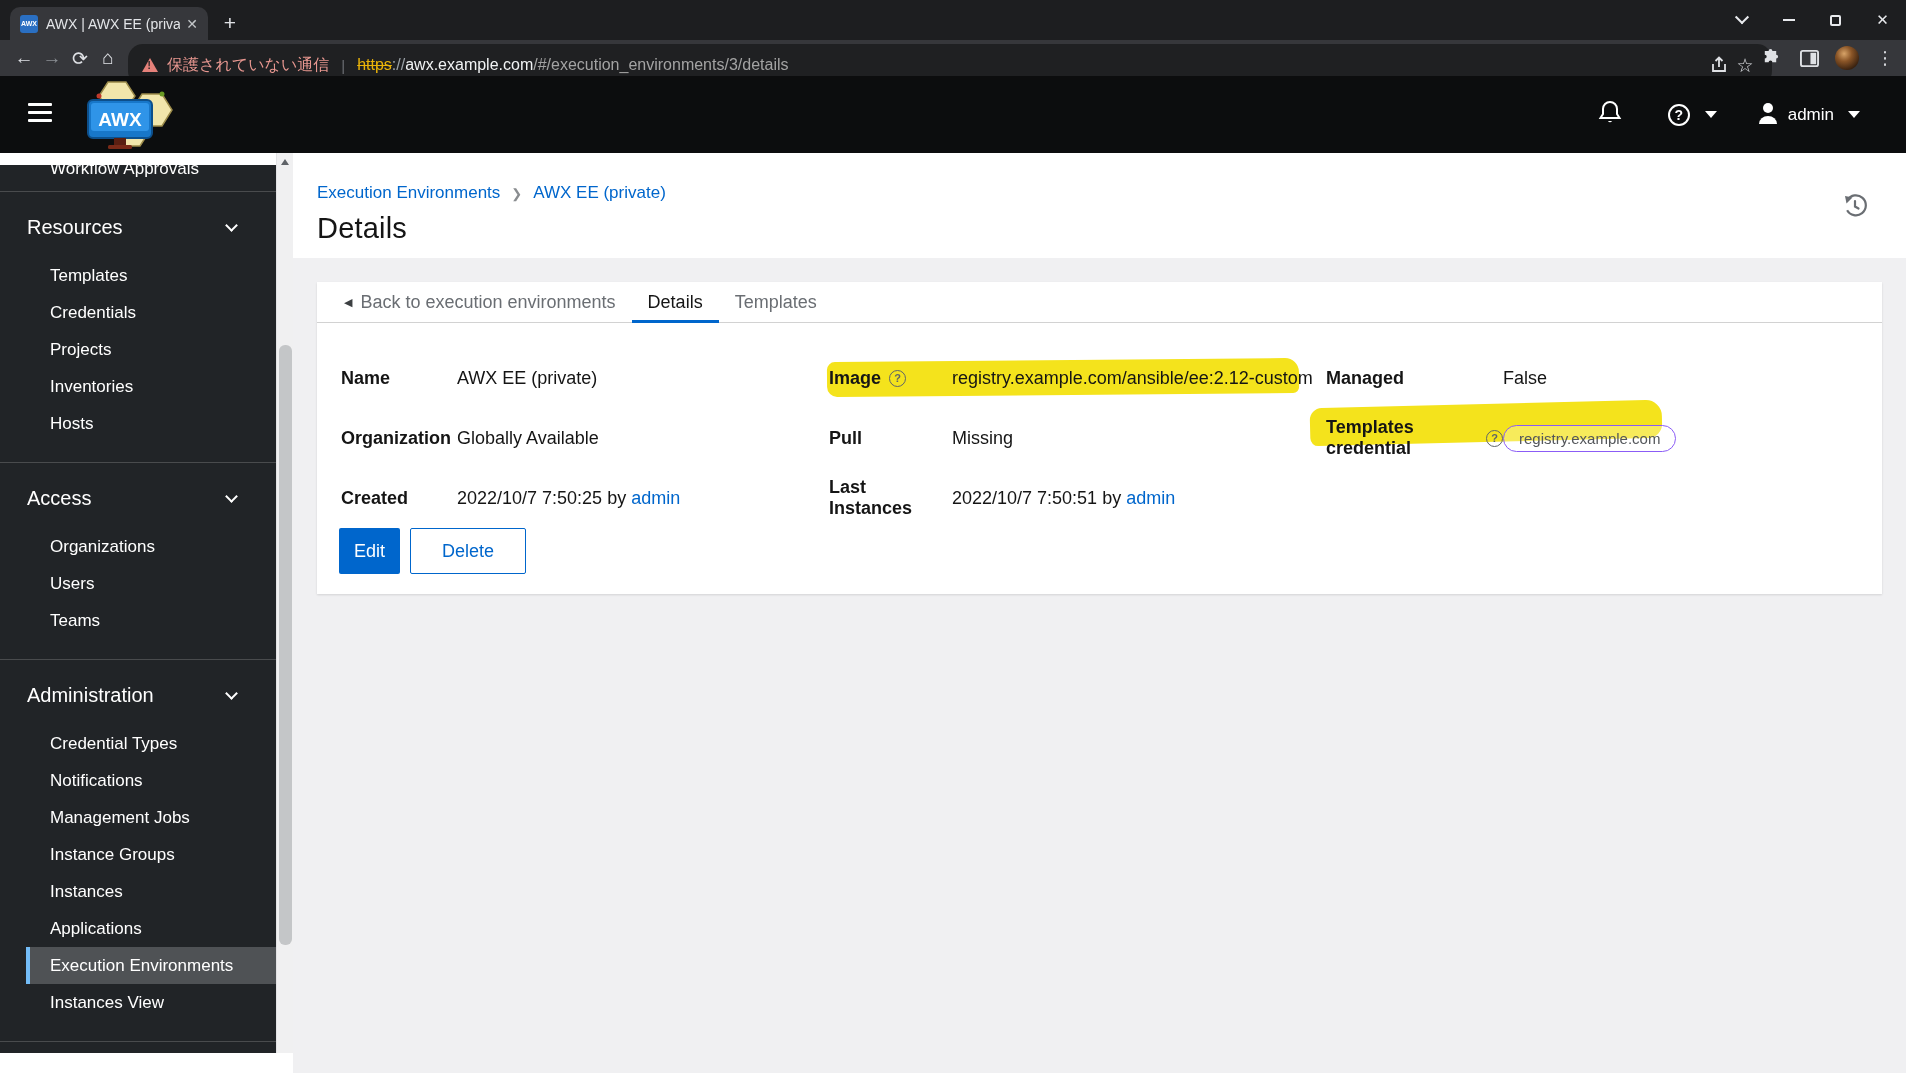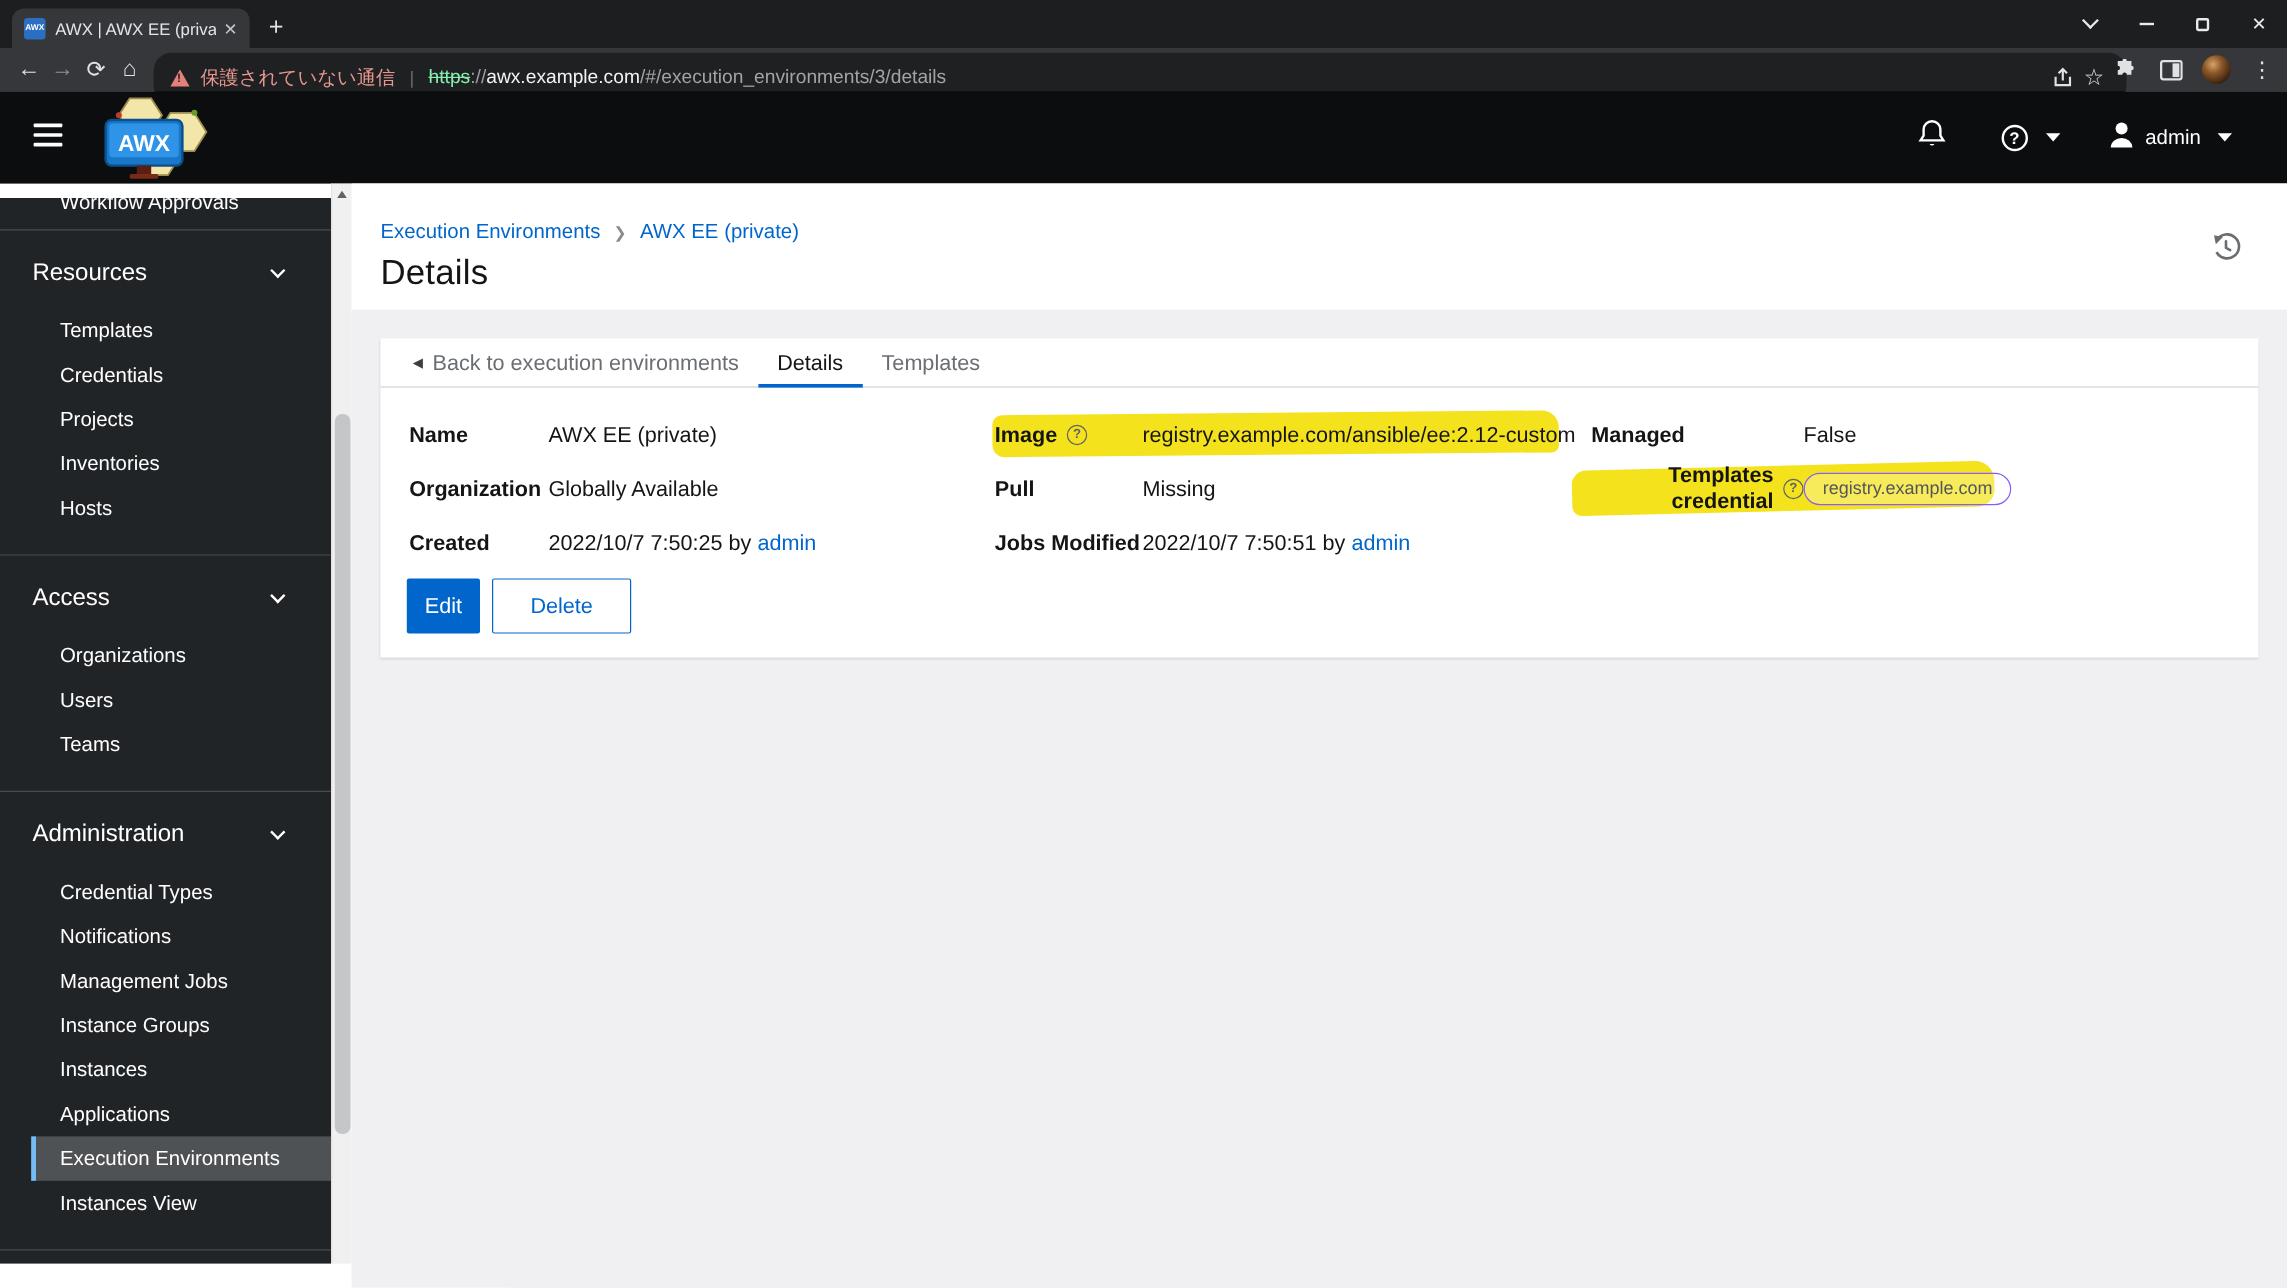--- a/index.html
+++ b/index.html
@@ -18,21 +18,21 @@
   .minim { width:12px; height:0; border-top:2px solid #e8eaed; }
   .maxim { width:11px; height:11px; border:2px solid #e8eaed; border-radius:2px; }
 
   .toolbar { position:absolute; top:40px; left:0; right:0; height:36px; background:#36373b; }
   .nav-ic { position:absolute; top:0; height:36px; width:28px; display:flex; align-items:center; justify-content:center; font-size:19px; color:#dfe1e5; }
   .omnibox { position:absolute; left:128px; top:44px; height:42px; right:134px; background:#1f2022; border-radius:15px; display:flex; align-items:center; padding:0 14px; }
   .warn-tri { width:0; height:0; border-left:8px solid transparent; border-right:8px solid transparent; border-bottom:14px solid #e5817a; position:relative; margin-right:9px; flex:none; }
   .warn-tri::after { content:"!"; position:absolute; left:-2.5px; top:2px; color:#1f2022; font-size:10px; font-weight:bold; }
   .warn-text { color:#e89790; font-size:16px; white-space:nowrap; }
   .url-sep { color:#6a6d71; margin:0 12px; font-size:15px; }
-  .url-scheme { color:#86efac; font-size:16px; text-decoration:line-through; }
+  .url-scheme { color:#eab308; font-size:16px; text-decoration:line-through; }
   .url-rest { color:#9aa0a6; font-size:16px; }
   .url-host { color:#f1f3f4; font-size:16px; }
   .url-path { color:#a3a3a3; font-size:16px; flex:1; white-space:nowrap; overflow:hidden; }
   .box-ic { display:flex; align-items:center; justify-content:center; width:26px; height:26px; flex:none; }
   .toolbar-right { position:absolute; right:8px; top:40px; height:36px; display:flex; align-items:center; gap:13px; }
   .star-ic { color:#dfe1e5; font-size:19px; }
   .avatar { width:24px; height:24px; border-radius:50%; background:radial-gradient(circle at 38% 32%, #d7a368 0%, #8a5527 35%, #3a2210 75%, #17100a 100%); }
   .dots-ic { color:#dfe1e5; font-size:18px; letter-spacing:0; }
 
   
@@ -73,21 +73,21 @@
   .page-title { margin-top:9px; font-size:29px; font-weight:500; color:#151515; letter-spacing:0.2px; }
   .history-btn { position:absolute; right:38px; top:40px; width:26px; height:26px; }
 
   .card { margin:24px 24px 0; background:#fff; box-shadow:0 1px 2px rgba(3,3,3,0.12); position:relative; padding-bottom:20px; }
   .tabs-row { display:flex; border-bottom:1px solid #d2d2d2; padding-left:11px; height:41px; }
   .tab-item { padding:0 16px; display:flex; align-items:center; font-size:18px; color:#6a6e73; position:relative; cursor:pointer; }
   .tab-item .back-caret { color:#3c3f42; margin-right:8px; font-size:14px; }
   .tab-item.active { color:#151515; }
   .tab-item.active::after { content:""; position:absolute; left:0; right:0; bottom:-1px; height:3px; background:#0066cc; }
 
-  .details-grid { position:relative; margin:24px 0 0 24px; display:grid; grid-template-columns:116px 372px 123px 374px 177px auto; row-gap:15px; font-size:18px; color:#151515;text-align:right; }
+  .details-grid { position:relative; margin:40px 0 0 24px; display:grid; grid-template-columns:116px 372px 123px 374px 177px auto; row-gap:30px; font-size:18px; color:#151515; }
   .dcell { position:relative; z-index:1; height:30px; display:flex; align-items:center; }
   .dlabel { font-weight:bold; }
   .help-dot { width:17px; height:17px; border:1.6px solid #5f6468; border-radius:50%; color:#5f6468; font-size:11px; font-weight:bold; display:inline-flex; align-items:center; justify-content:center; margin-left:8px; flex:none; }
   .link { color:#0066cc; cursor:pointer; }
   .byline { white-space:pre; }
   .chip { display:inline-flex; align-items:center; padding:4px 15px; border:1px solid #8b5cf6; border-radius:16px; font-size:15px; color:#53565a; background:rgba(255,255,255,0.28); }
   .hl { position:absolute; background:#f4e31c; z-index:0; }
   .hl-image { left:486px; top:-3px; width:472px; height:35px; transform:rotate(-0.5deg); border-radius:8px 14px 6px 10px; }
   .hl-registry { left:969px; top:41px; width:352px; height:38px; transform:rotate(-1.4deg); border-radius:12px 16px 14px 8px; }
 
@@ -304,21 +304,21 @@
       </div>
       <div class="dcell">
         <span class="chip">registry.example.com</span>
       </div>
 
       <div class="dcell dlabel">Created</div>
       <div class="dcell">
         <span class="byline">2022/10/7 7:50:25 by </span>
           <span class="link">admin</span>
       </div>
-      <div class="dcell dlabel">Jobs Modified</div>
+      <div class="dcell dlabel">Last Instances</div>
       <div class="dcell">
         <span class="byline">2022/10/7 7:50:51 by </span>
           <span class="link">admin</span>
       </div>
       <div class="dcell"></div>
       <div class="dcell"></div>
     </div>
 
     <div class="actions">
       <button class="btn btn-primary">Edit</button>

